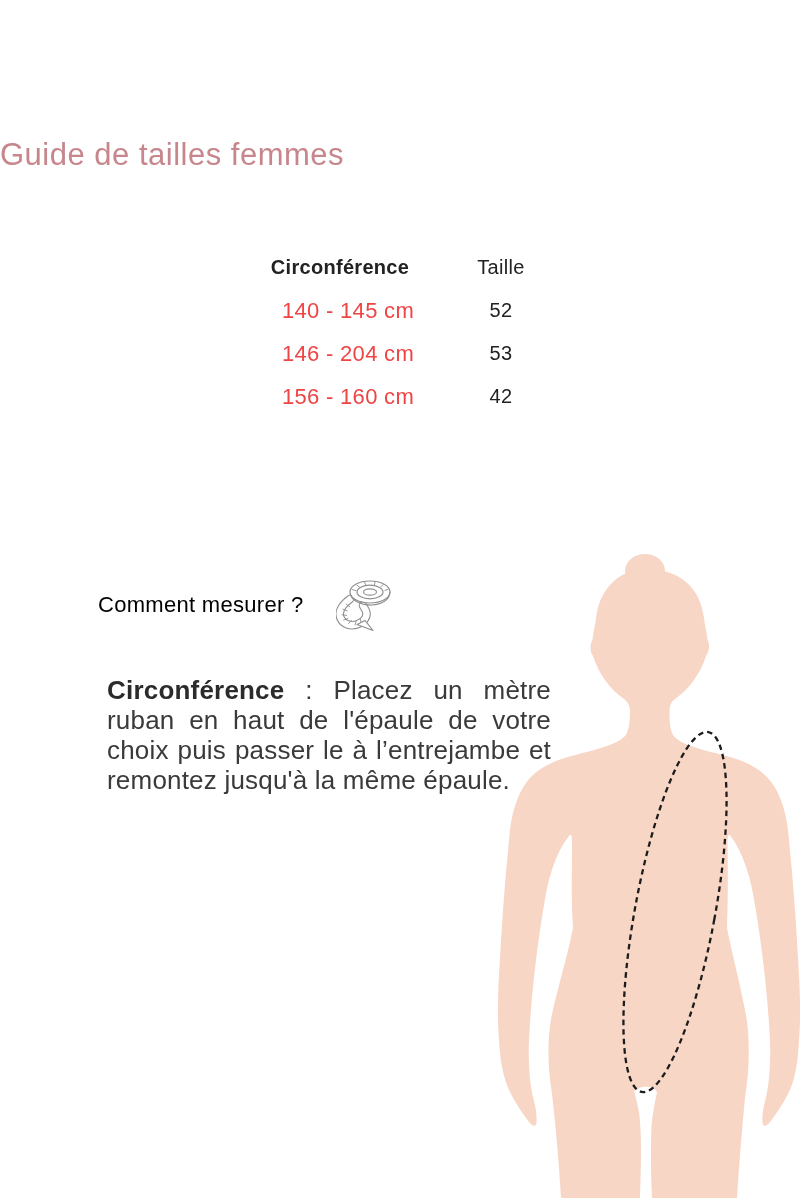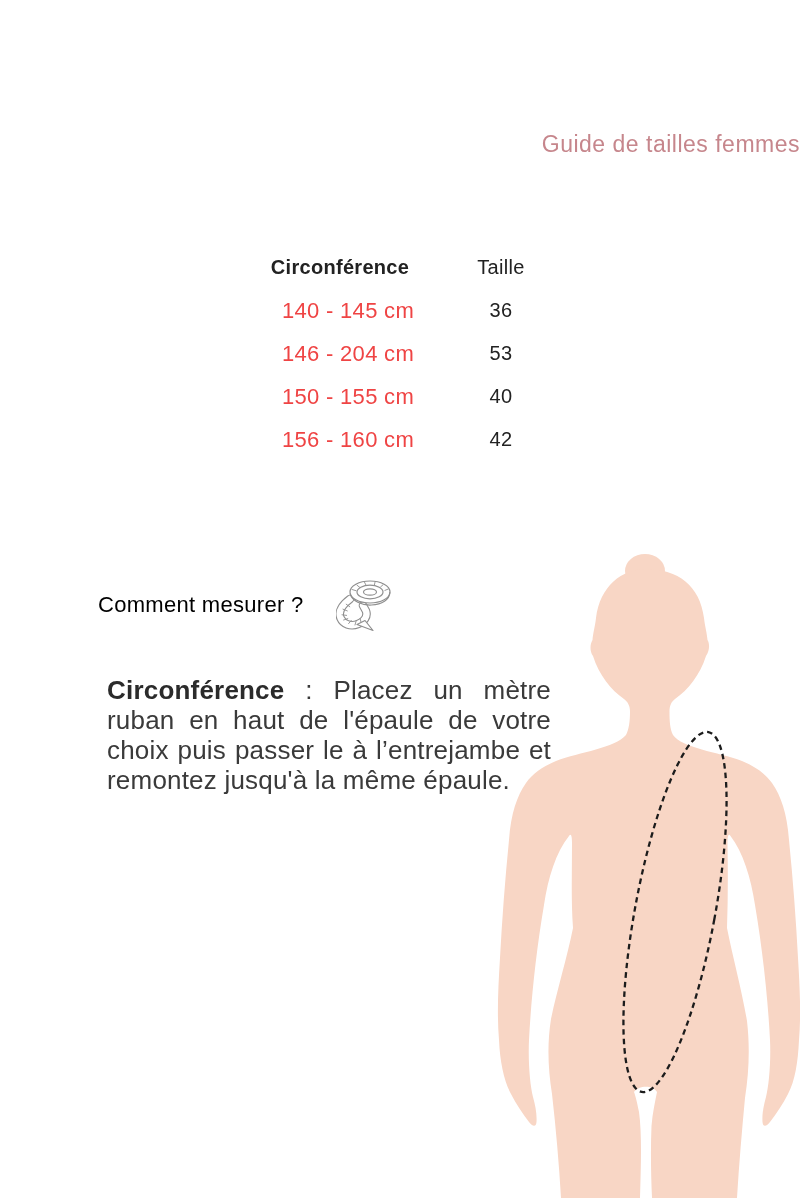--- a/index.html
+++ b/index.html
@@ -12,22 +12,22 @@
     font-family: "Liberation Sans", sans-serif;
     color: #2b2b2b;
   }
 
   
   .page-title {
     position: absolute;
     top: 116px;
     left: 0;
     width: 100%;
-    text-align: right;
-    font-size: 23px;
+    text-align: left;
+    font-size: 31px;
     font-weight: 400;
     letter-spacing: 0.5px;
     color: #c6868c;
   }
 
   
   .size-table {
     position: absolute;
     left: 240px;
     top: 246px;
@@ -109,29 +109,25 @@
 
   <h1 class="page-title">Guide de tailles femmes</h1>
 
   <div class="size-table">
     <div class="size-row head">
       <div class="col-circ">Circonférence</div>
       <div class="col-size">Taille</div>
     </div>
     <div class="size-row">
       <div class="col-circ">140 - 145 cm</div>
-      <div class="col-size">36</div>
+      <div class="col-size">52</div>
     </div>
     <div class="size-row">
       <div class="col-circ">146 - 204 cm</div>
       <div class="col-size">53</div>
-    </div>
-    <div class="size-row">
-      <div class="col-circ">150 - 155 cm</div>
-      <div class="col-size">40</div>
     </div>
     <div class="size-row">
       <div class="col-circ">156 - 160 cm</div>
       <div class="col-size">42</div>
     </div>
   </div>
 
   <div class="how-heading">Comment mesurer ?</div>
 
   <svg class="tape-icon" viewBox="0 0 58 56" xmlns="http://www.w3.org/2000/svg">

